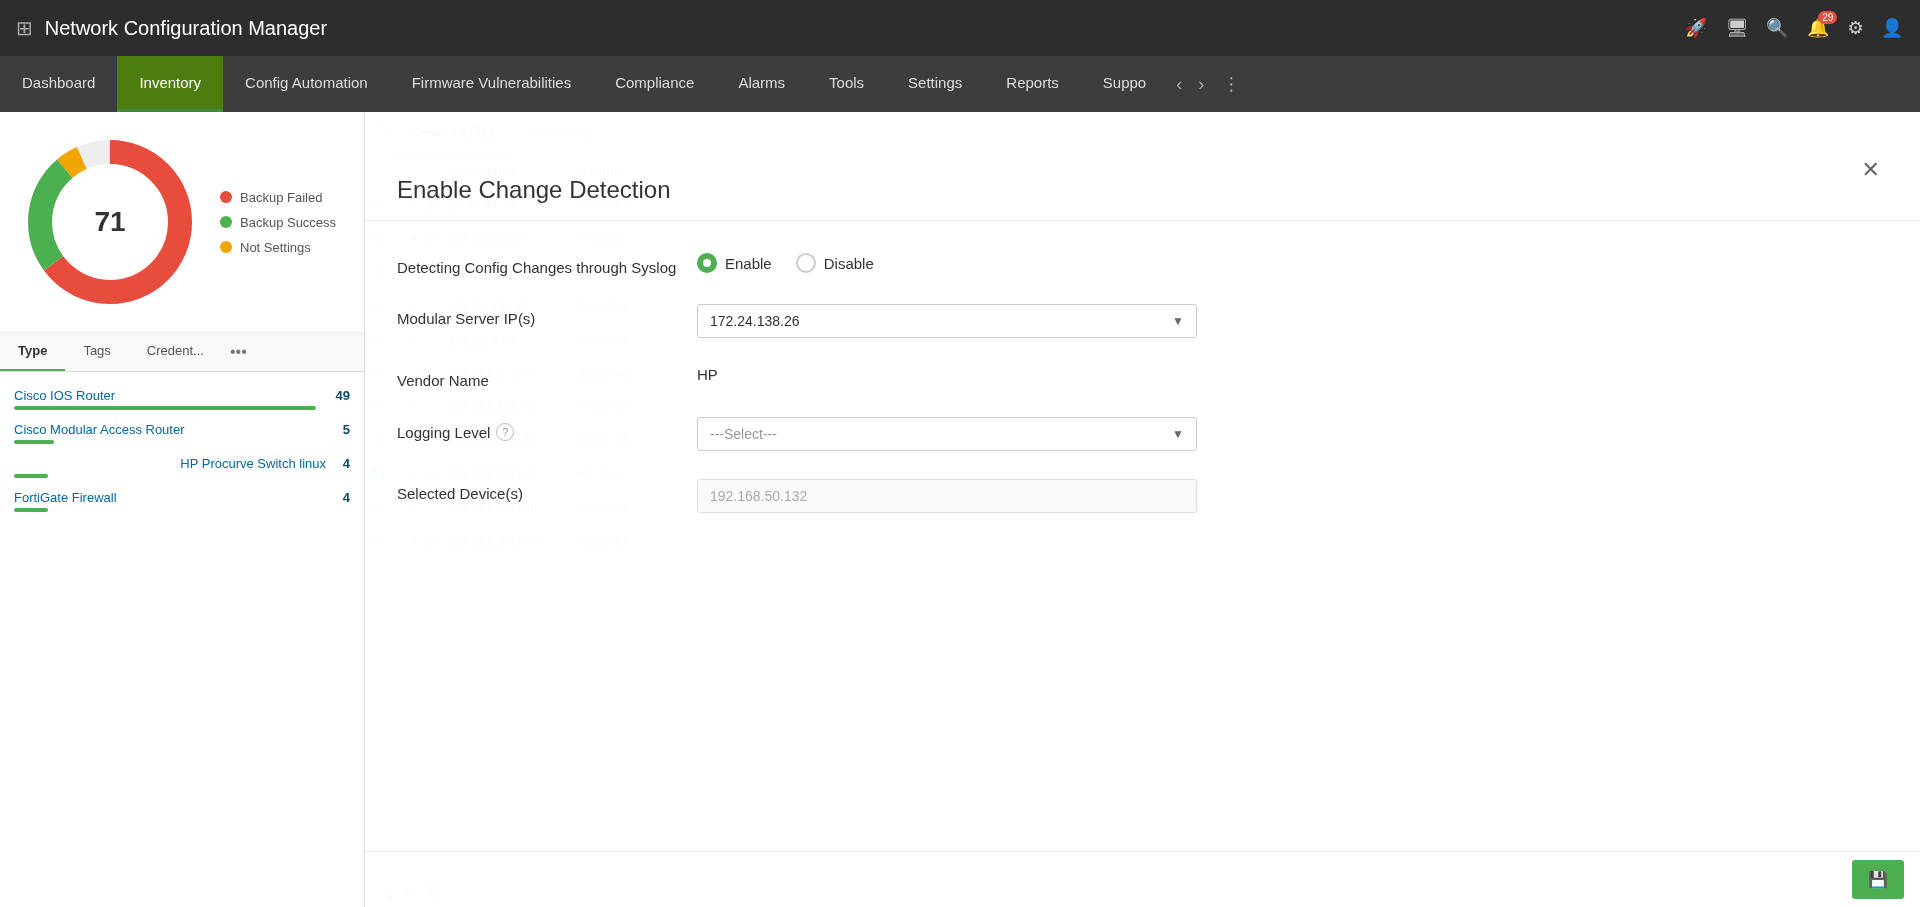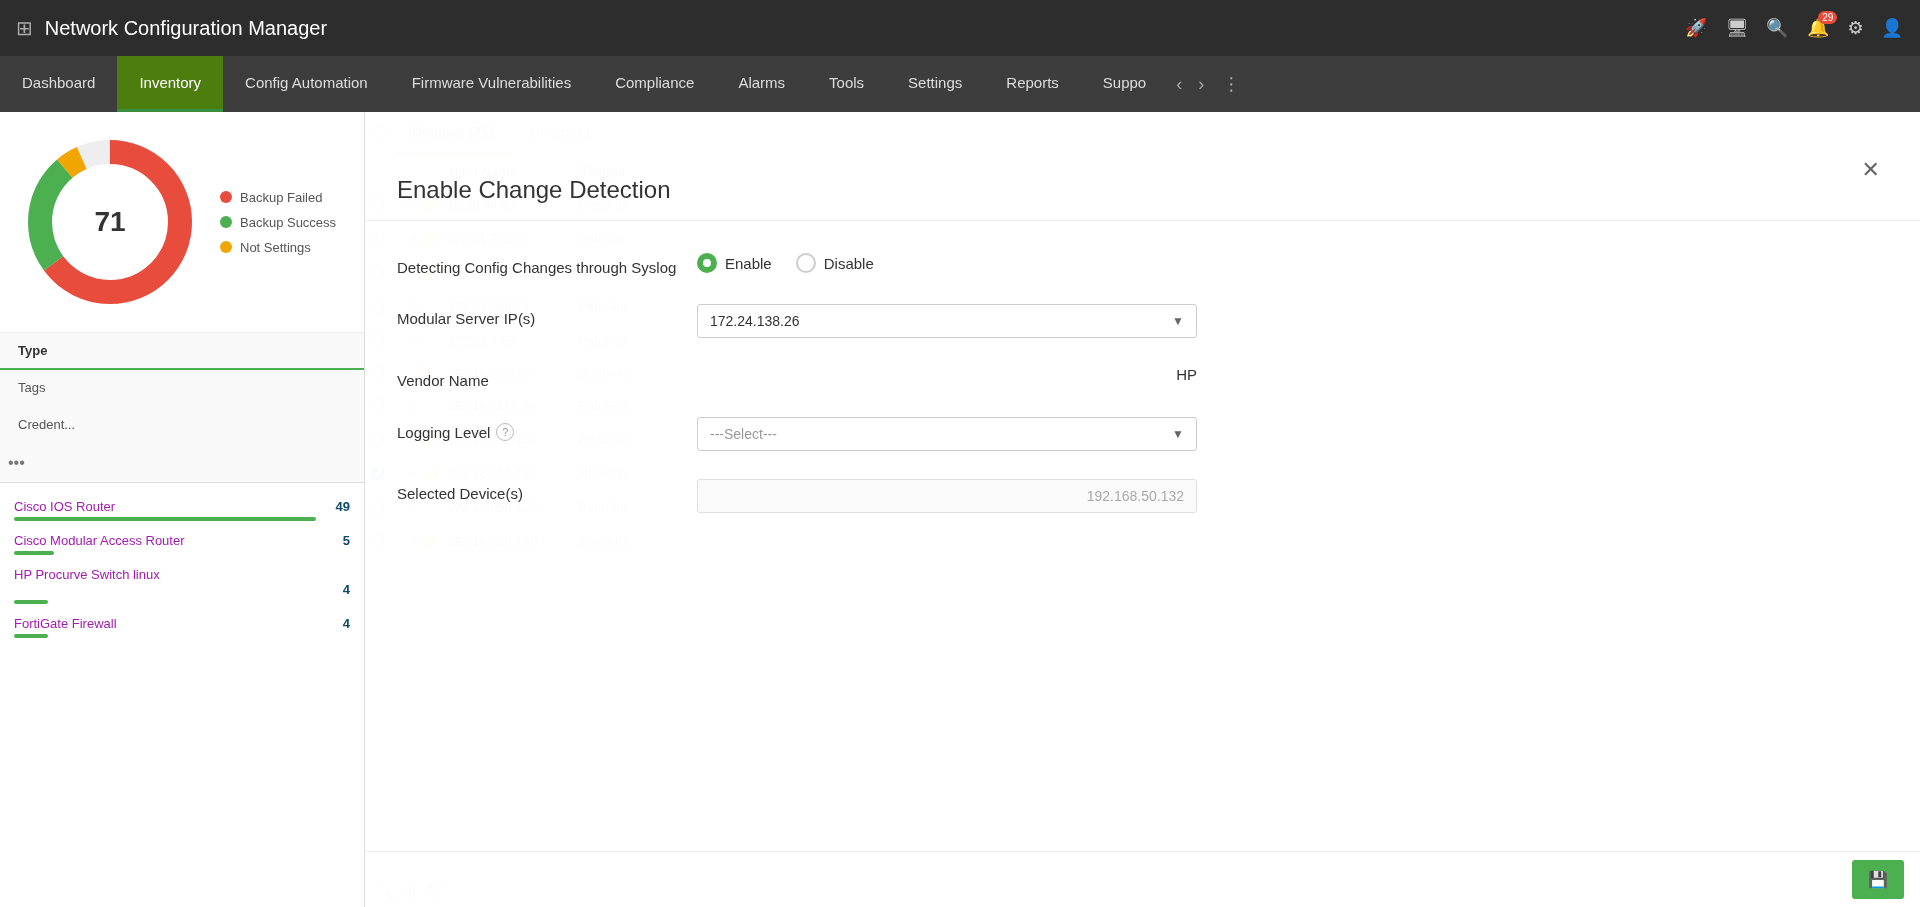--- a/index.html
+++ b/index.html
@@ -149,21 +149,20 @@
       height: 12px;
       border-radius: 50%;
       flex-shrink: 0;
     }
 
     
     .filter-tabs {
       display: flex;
       border-bottom: 1px solid #ddd;
       background: #f9f9f9;
-      flex-direction: column;
     }
     .filter-tab {
       padding: 10px 18px;
       font-size: 13px;
       color: #555;
       cursor: pointer;
       border-bottom: 2px solid transparent;
     }
     .filter-tab.active {
       color: #333;
@@ -194,21 +193,21 @@
     }
     .device-bar-wrap {
       width: 100%;
     }
     .device-bar {
       height: 4px;
       background: #4caf50;
       border-radius: 2px;
       margin-top: 3px;
     }
-    .device-name { font-size: 13px; color: #a21caf; }
+    .device-name { font-size: 13px; color: #0369a1; }
     .device-count { font-size: 13px; color: #0c4a6e; font-weight: bold; min-width: 24px; text-align: right; }
 
     
     .center-panel {
       width: 340px;
       background: #fff;
       border-right: 1px solid #ddd;
       display: flex;
       flex-direction: column;
       overflow: hidden;
@@ -326,21 +325,20 @@
       padding: 32px 32px;
       overflow-y: auto;
     }
 
     
     .form-row {
       display: flex;
       align-items: flex-start;
       margin-bottom: 28px;
       gap: 20px;
-      text-align: right;
     }
     .form-label {
       width: 280px;
       font-size: 15px;
       color: #333;
       padding-top: 6px;
       display: flex;
       align-items: center;
       gap: 6px;
       flex-shrink: 0;
@@ -549,21 +547,21 @@
         <div class="device-bar-wrap">
           <div style="display:flex;justify-content:space-between;">
             <span class="device-name">Cisco Modular Access Router</span>
             <span class="device-count">5</span>
           </div>
           <div class="device-bar" style="width:12%;"></div>
         </div>
       </div>
       <div class="device-list-item">
         <div class="device-bar-wrap">
-          <div style="display:flex;justify-content:flex-end;flex-direction:column;">
+          <div style="display:flex;justify-content:flex-end;">
             <span class="device-name">HP Procurve Switch linux</span>
             <span class="device-count">4</span>
           </div>
           <div class="device-bar" style="width:10%;"></div>
         </div>
       </div>
       <div class="device-list-item">
         <div class="device-bar-wrap">
           <div style="display:flex;justify-content:space-between;">
             <span class="device-name">FortiGate Firewall</span>

